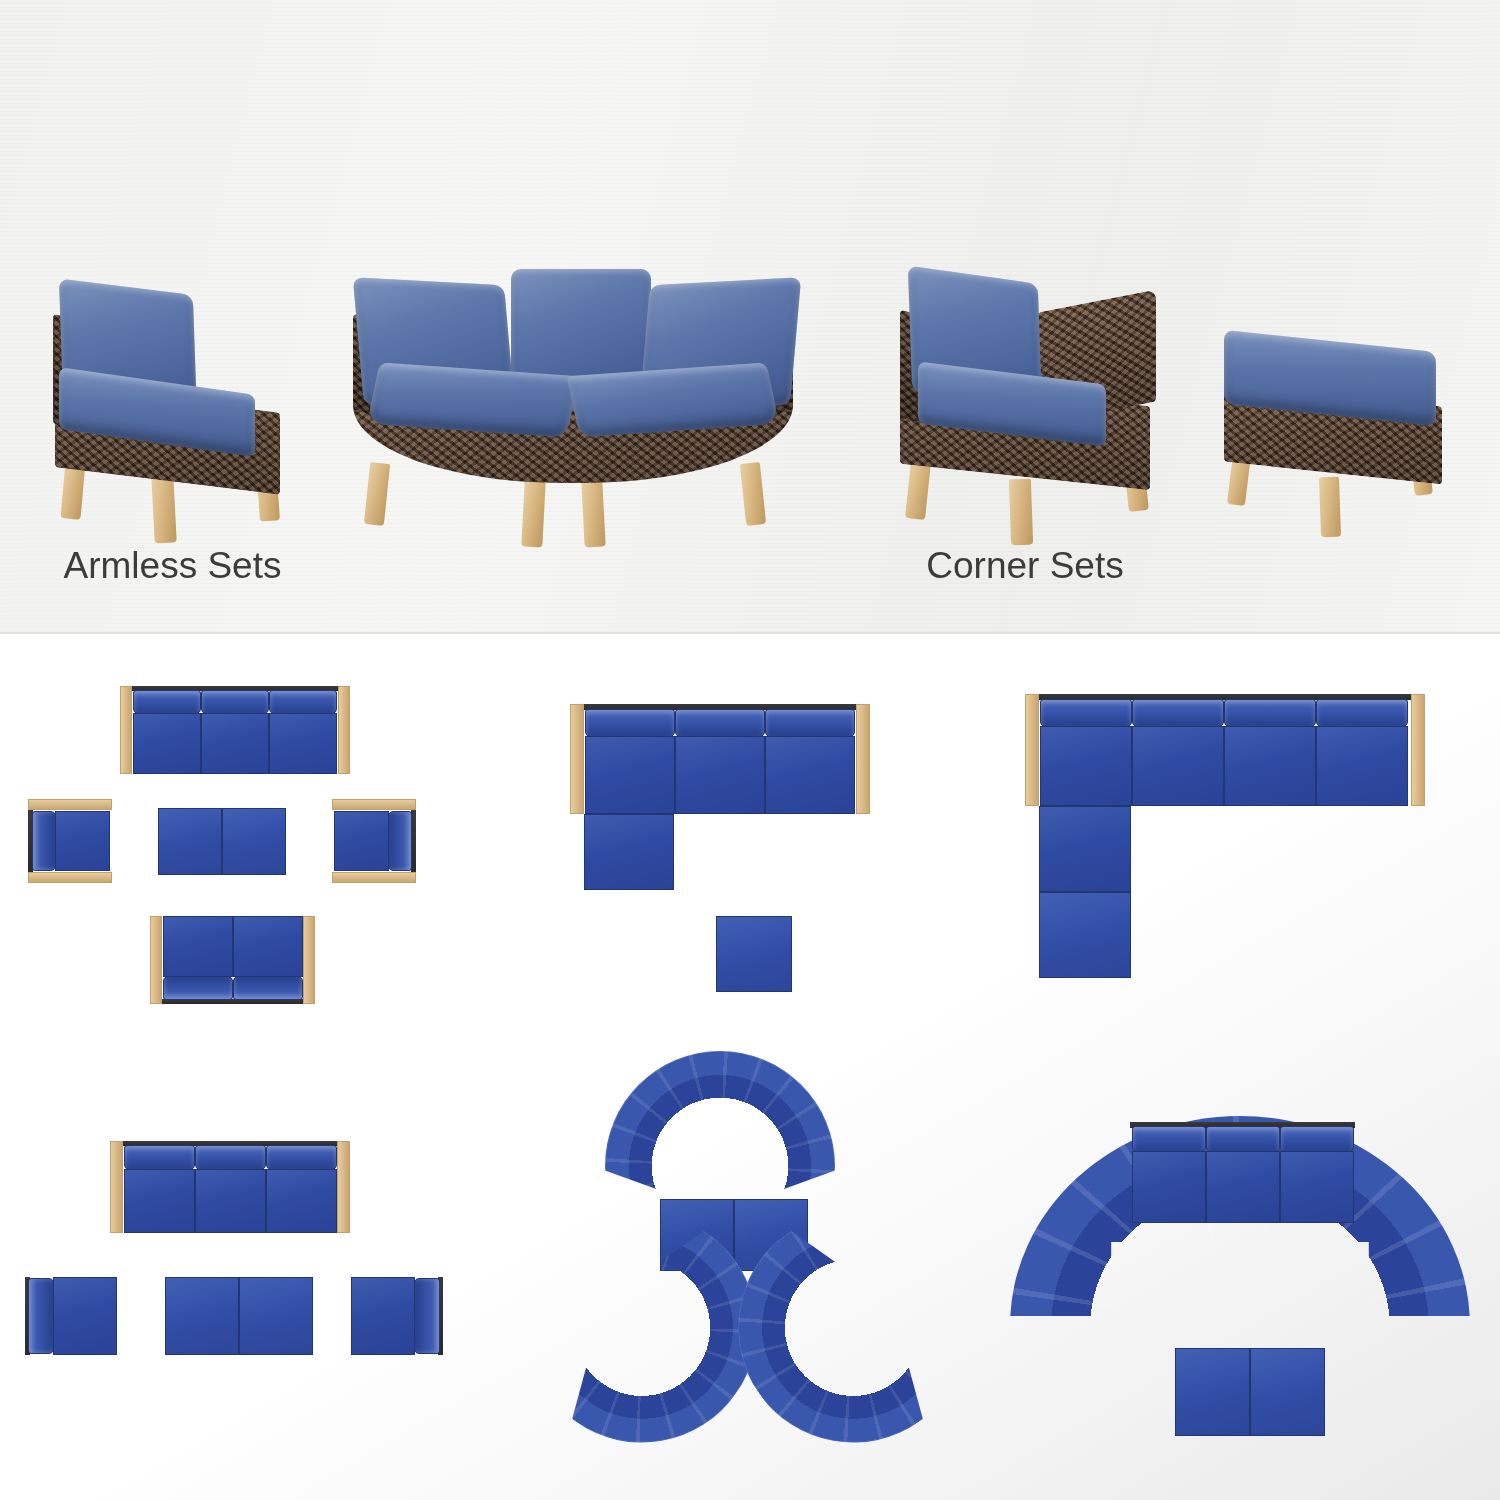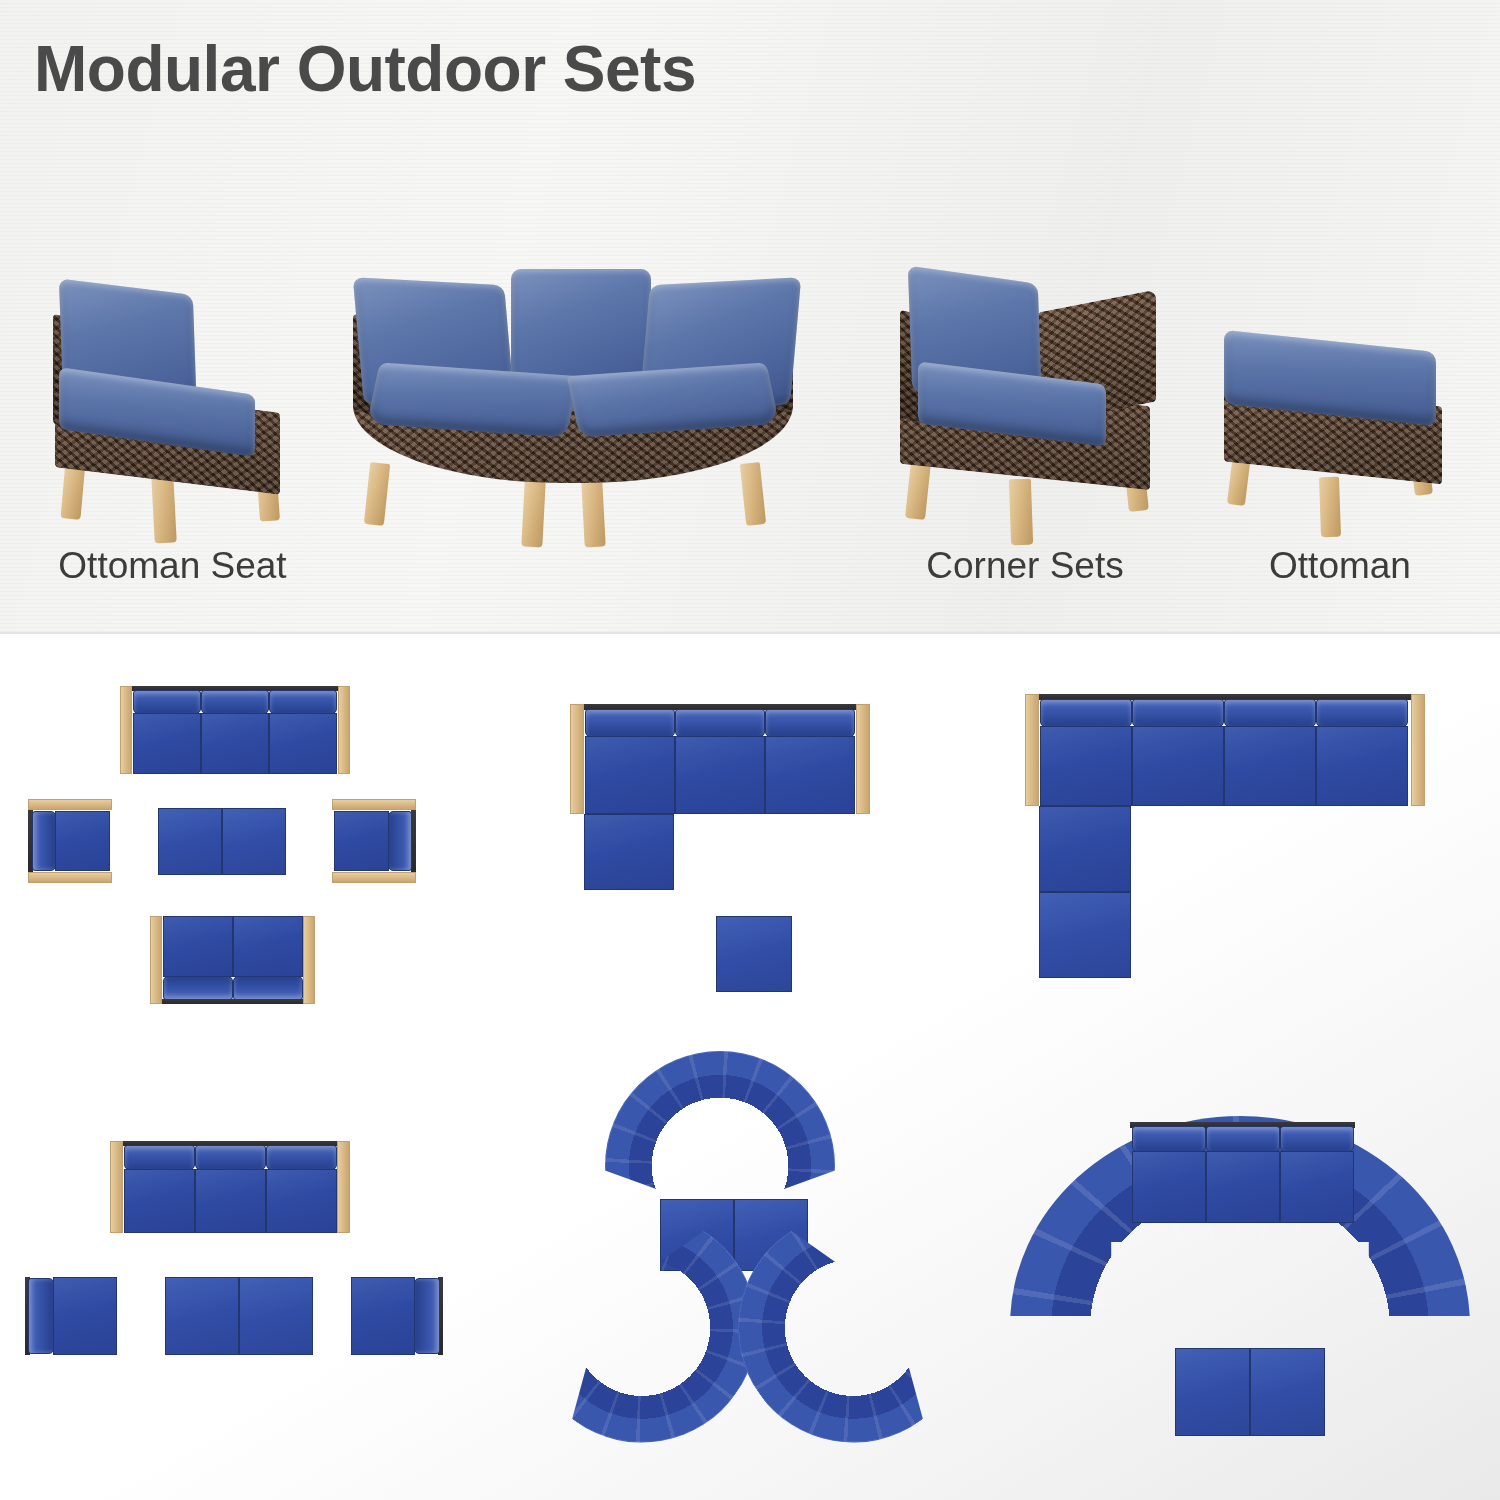--- a/index.html
+++ b/index.html
@@ -128,39 +128,38 @@
     border: 1px solid #23376f;
   }
 </style>
 </head>
 <body>
 
 <div class="page">
 
   <section class="hero">
 
-    <h1 class="hero-title">Modular Outdoor Sets</h1>
 
     <div class="photos">
 
       <div class="photo" style="left:45px; top:18px; width:255px; height:262px;">
 
         <div class="leg" style="left:18px;  top:188px; width:20px; height:58px; transform:rotate(5deg);"></div>
         <div class="leg" style="left:108px; top:202px; width:22px; height:68px; transform:rotate(-3deg);"></div>
         <div class="leg" style="left:213px; top:190px; width:20px; height:58px; transform:rotate(-4deg);"></div>
 
         <div class="wicker" style="position:absolute; left:10px; top:126px; width:225px; height:82px; border-radius:4px; transform:skewY(7deg);"></div>
 
         <div class="wicker-dark" style="position:absolute; left:8px; top:44px; width:30px; height:110px; border-radius:4px; transform:skewY(12deg);"></div>
 
         <div class="cush" style="left:16px; top:14px; width:134px; height:122px; transform:skewY(9deg) rotate(-2deg);"></div>
 
         <div class="cush-seat" style="left:14px; top:108px; width:196px; height:62px; transform:skewY(8deg);"></div>
       </div>
-      <div class="photo-label" style="left:0; top:290px; width:345px;">Ottoman Seat</div>
+      <div class="photo-label" style="left:0; top:290px; width:345px;">Armless Sets</div>
 
       <div class="photo" style="left:345px; top:4px; width:475px; height:280px;">
         <div class="leg" style="left:22px;  top:204px; width:20px; height:62px; transform:rotate(6deg);"></div>
         <div class="leg" style="left:178px; top:222px; width:21px; height:66px; transform:rotate(3deg);"></div>
         <div class="leg" style="left:238px; top:222px; width:21px; height:66px; transform:rotate(-3deg);"></div>
         <div class="leg" style="left:398px; top:204px; width:20px; height:62px; transform:rotate(-6deg);"></div>
 
         <div class="wicker" style="position:absolute; left:8px; top:128px; width:440px; height:96px; border-radius:0 0 210px 210px / 0 0 78px 78px;"></div>
 
         <div class="wicker-dark" style="position:absolute; left:8px;   top:58px; width:26px; height:96px; border-radius:4px; transform:skewY(14deg);"></div>
@@ -193,21 +192,20 @@
 
       <div class="photo" style="left:1212px; top:72px; width:252px; height:210px;">
         <div class="leg" style="left:18px;  top:126px; width:18px; height:52px; transform:rotate(7deg);"></div>
         <div class="leg" style="left:108px; top:150px; width:20px; height:60px; transform:rotate(-2deg);"></div>
         <div class="leg" style="left:200px; top:118px; width:18px; height:50px; transform:rotate(-7deg);"></div>
 
         <div class="wicker" style="position:absolute; left:12px; top:68px; width:218px; height:78px; border-radius:4px; transform:skewY(6deg);"></div>
 
         <div class="cush-seat" style="left:12px; top:14px; width:212px; height:74px; transform:skewY(6deg); border-radius:10px;"></div>
       </div>
-      <div class="photo-label" style="left:1190px; top:290px; width:300px;">Ottoman</div>
 
     </div>
   </section>
 
   <section class="configs">
 
     <div class="cfg" style="left:20px; top:50px; width:420px; height:330px;">
 
       <div class="tv" style="left:100px; top:0px; width:230px; height:88px;">
         <div class="tv-arm" style="left:0;    top:0;  width:12px; height:88px;"></div>

